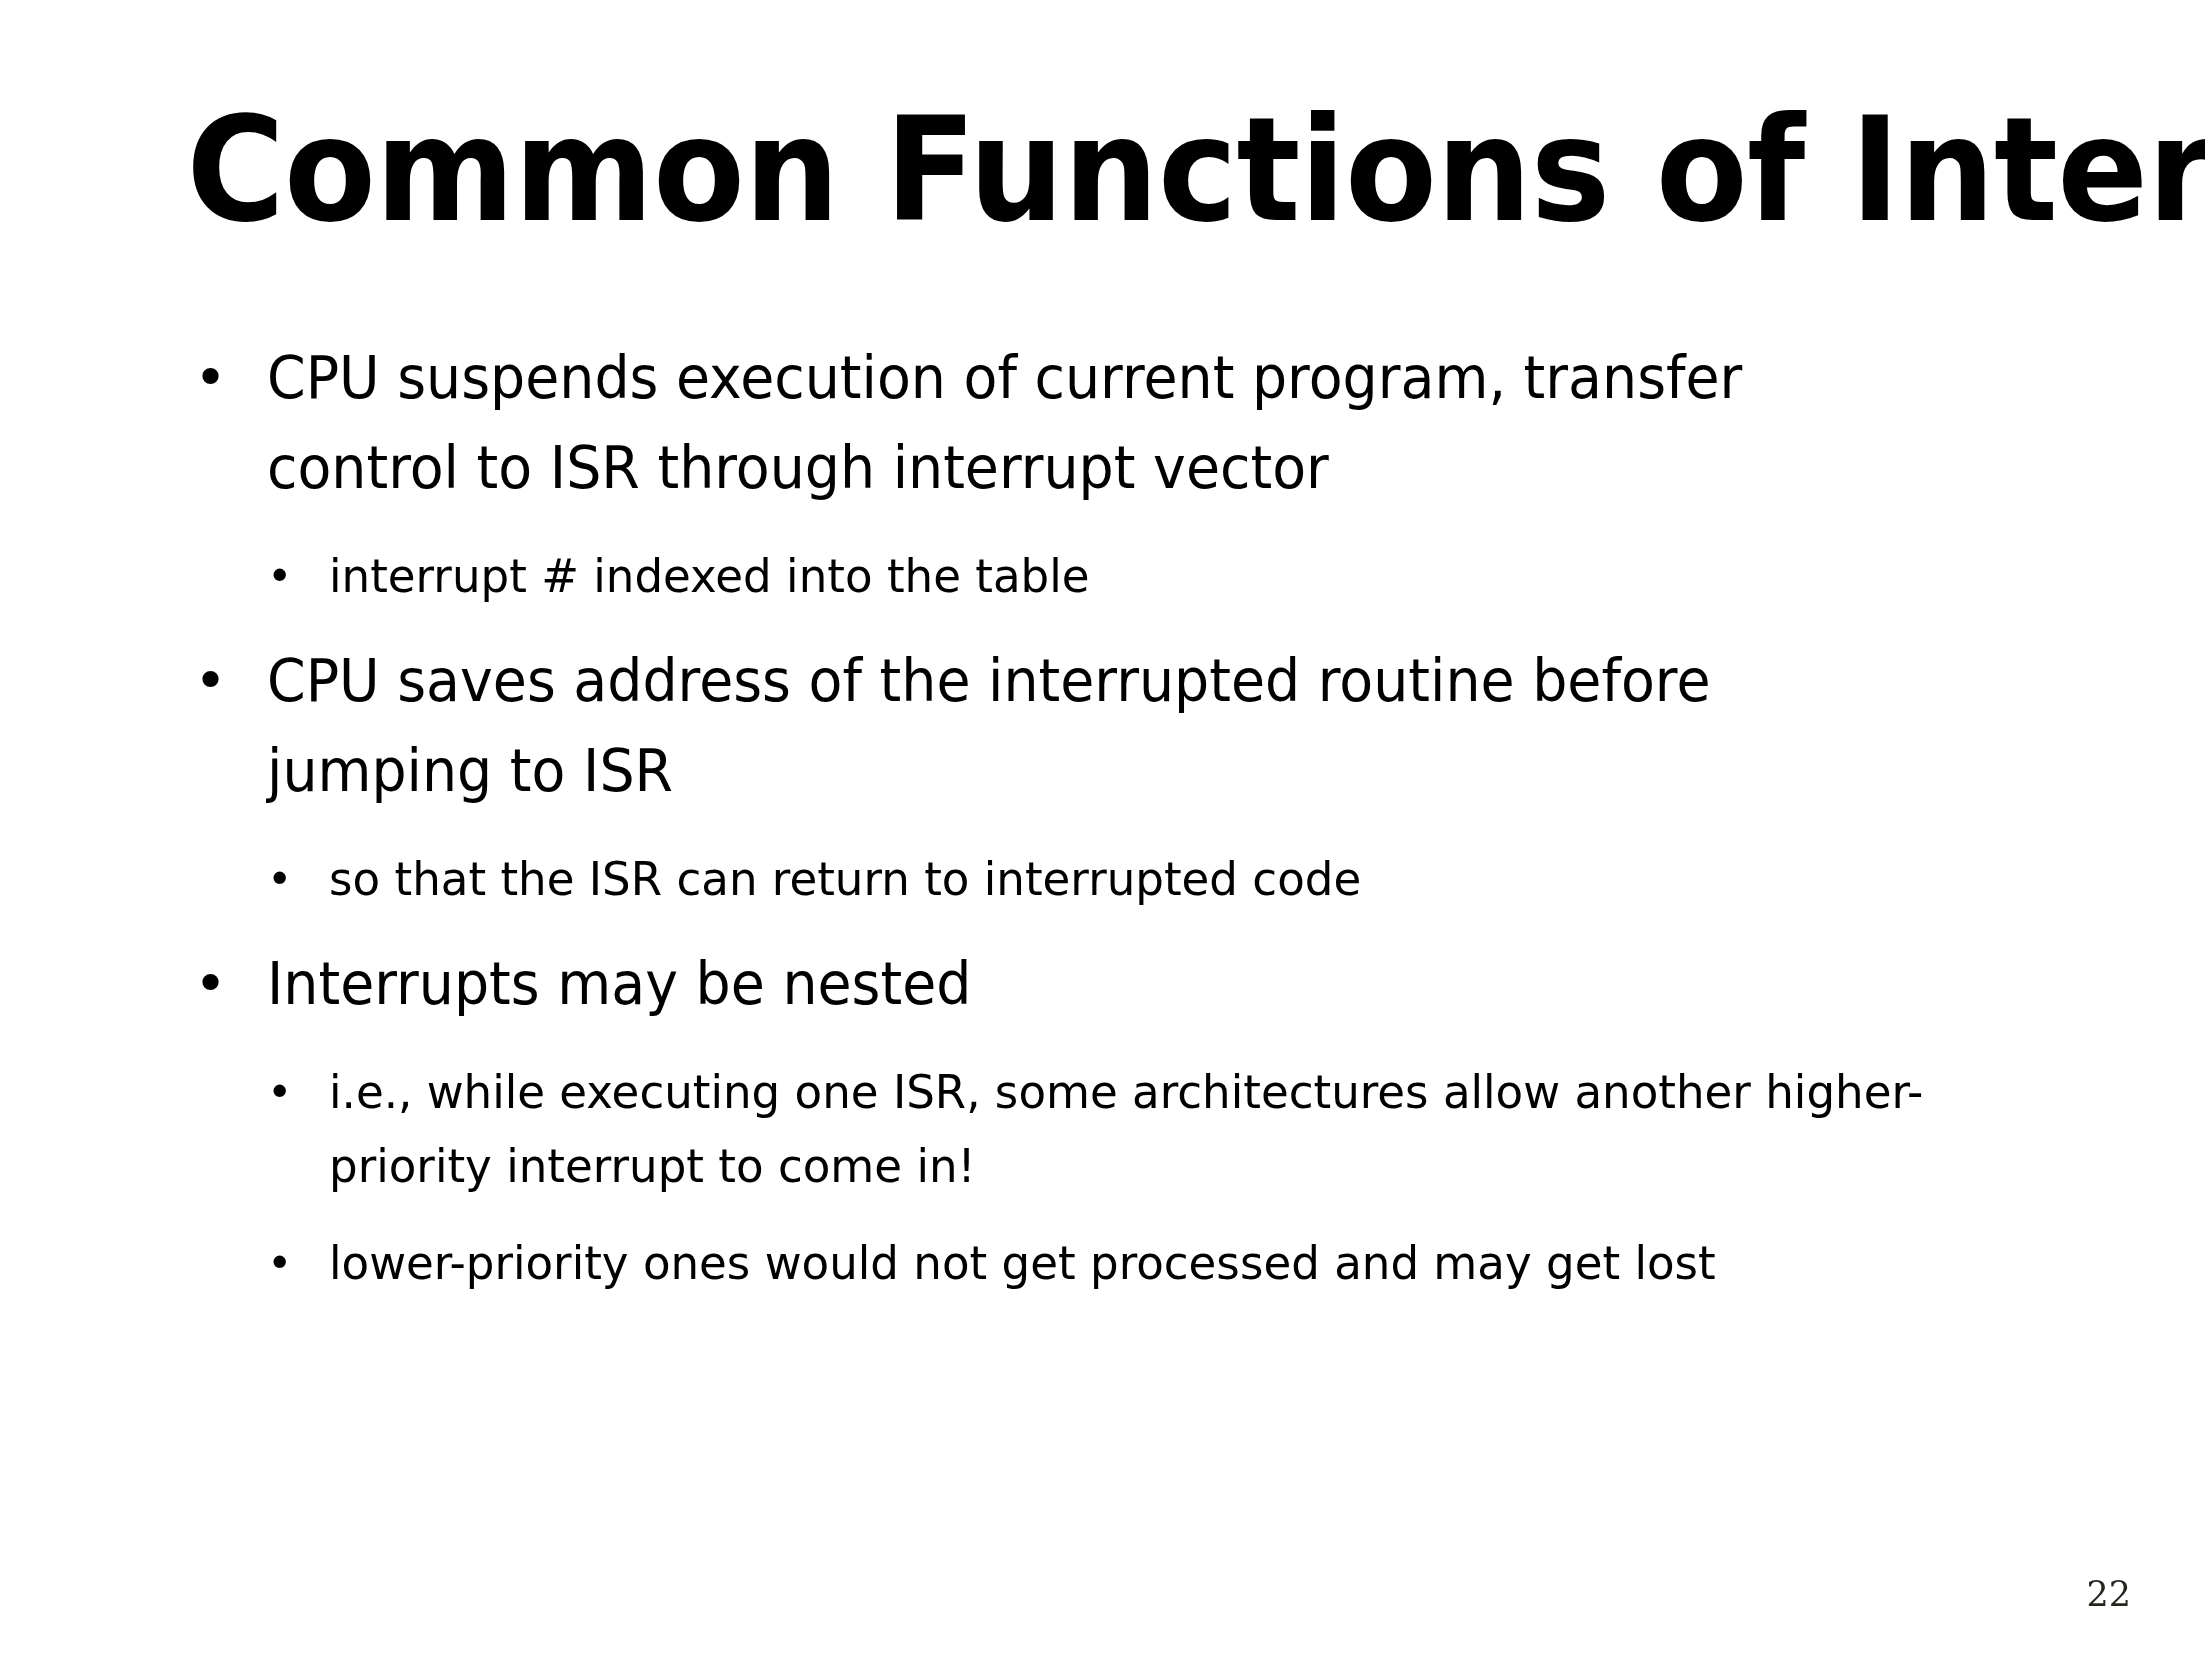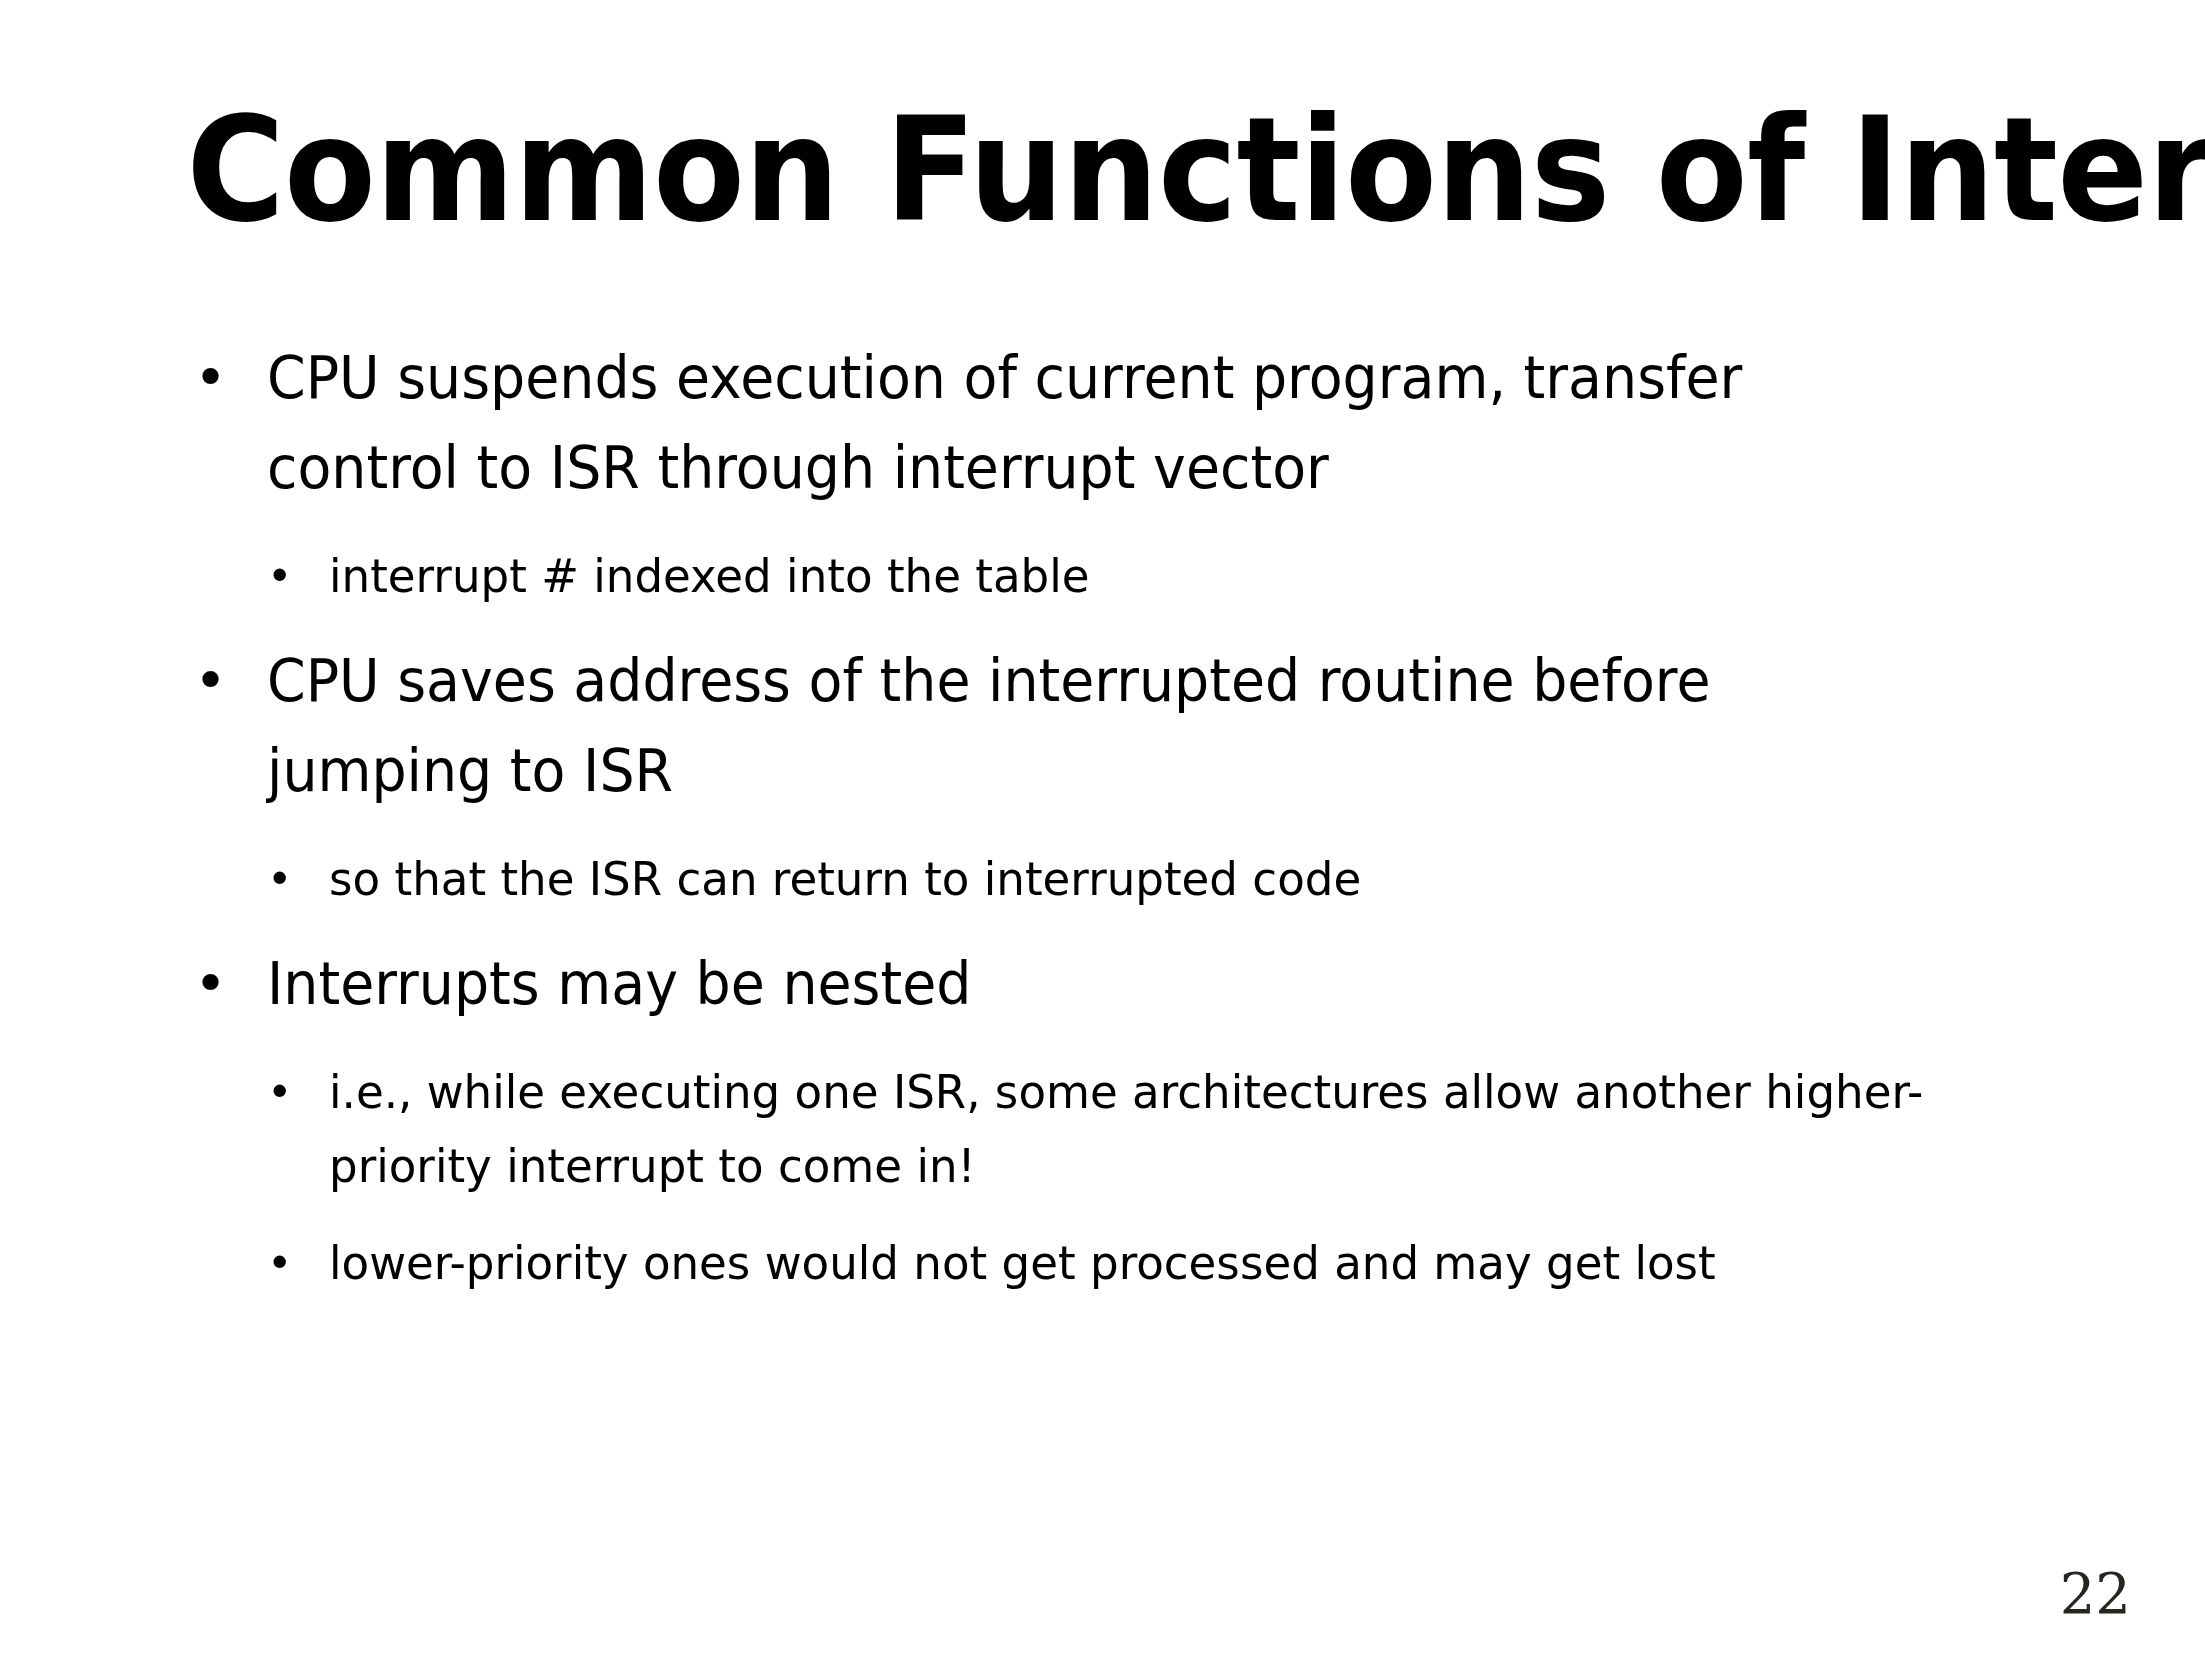--- a/index.html
+++ b/index.html
@@ -101,21 +101,21 @@
   
   .gap-top-1 { margin-top: 20px; }
   .gap-top-2 { margin-top: 17px; }
 
   
   .page-number {
     position: absolute;
     right: 74px;
     bottom: 33px;
     font-family: "DejaVu Serif", serif;
-    font-size: 56px;
+    font-size: 35px;
     line-height: 54px;
     color: #262621;
   }
 </style>
 </head>
 <body>
 
 <div class="slide">
 
   <div class="slide-title">Common Functions of Interrupts</div>

